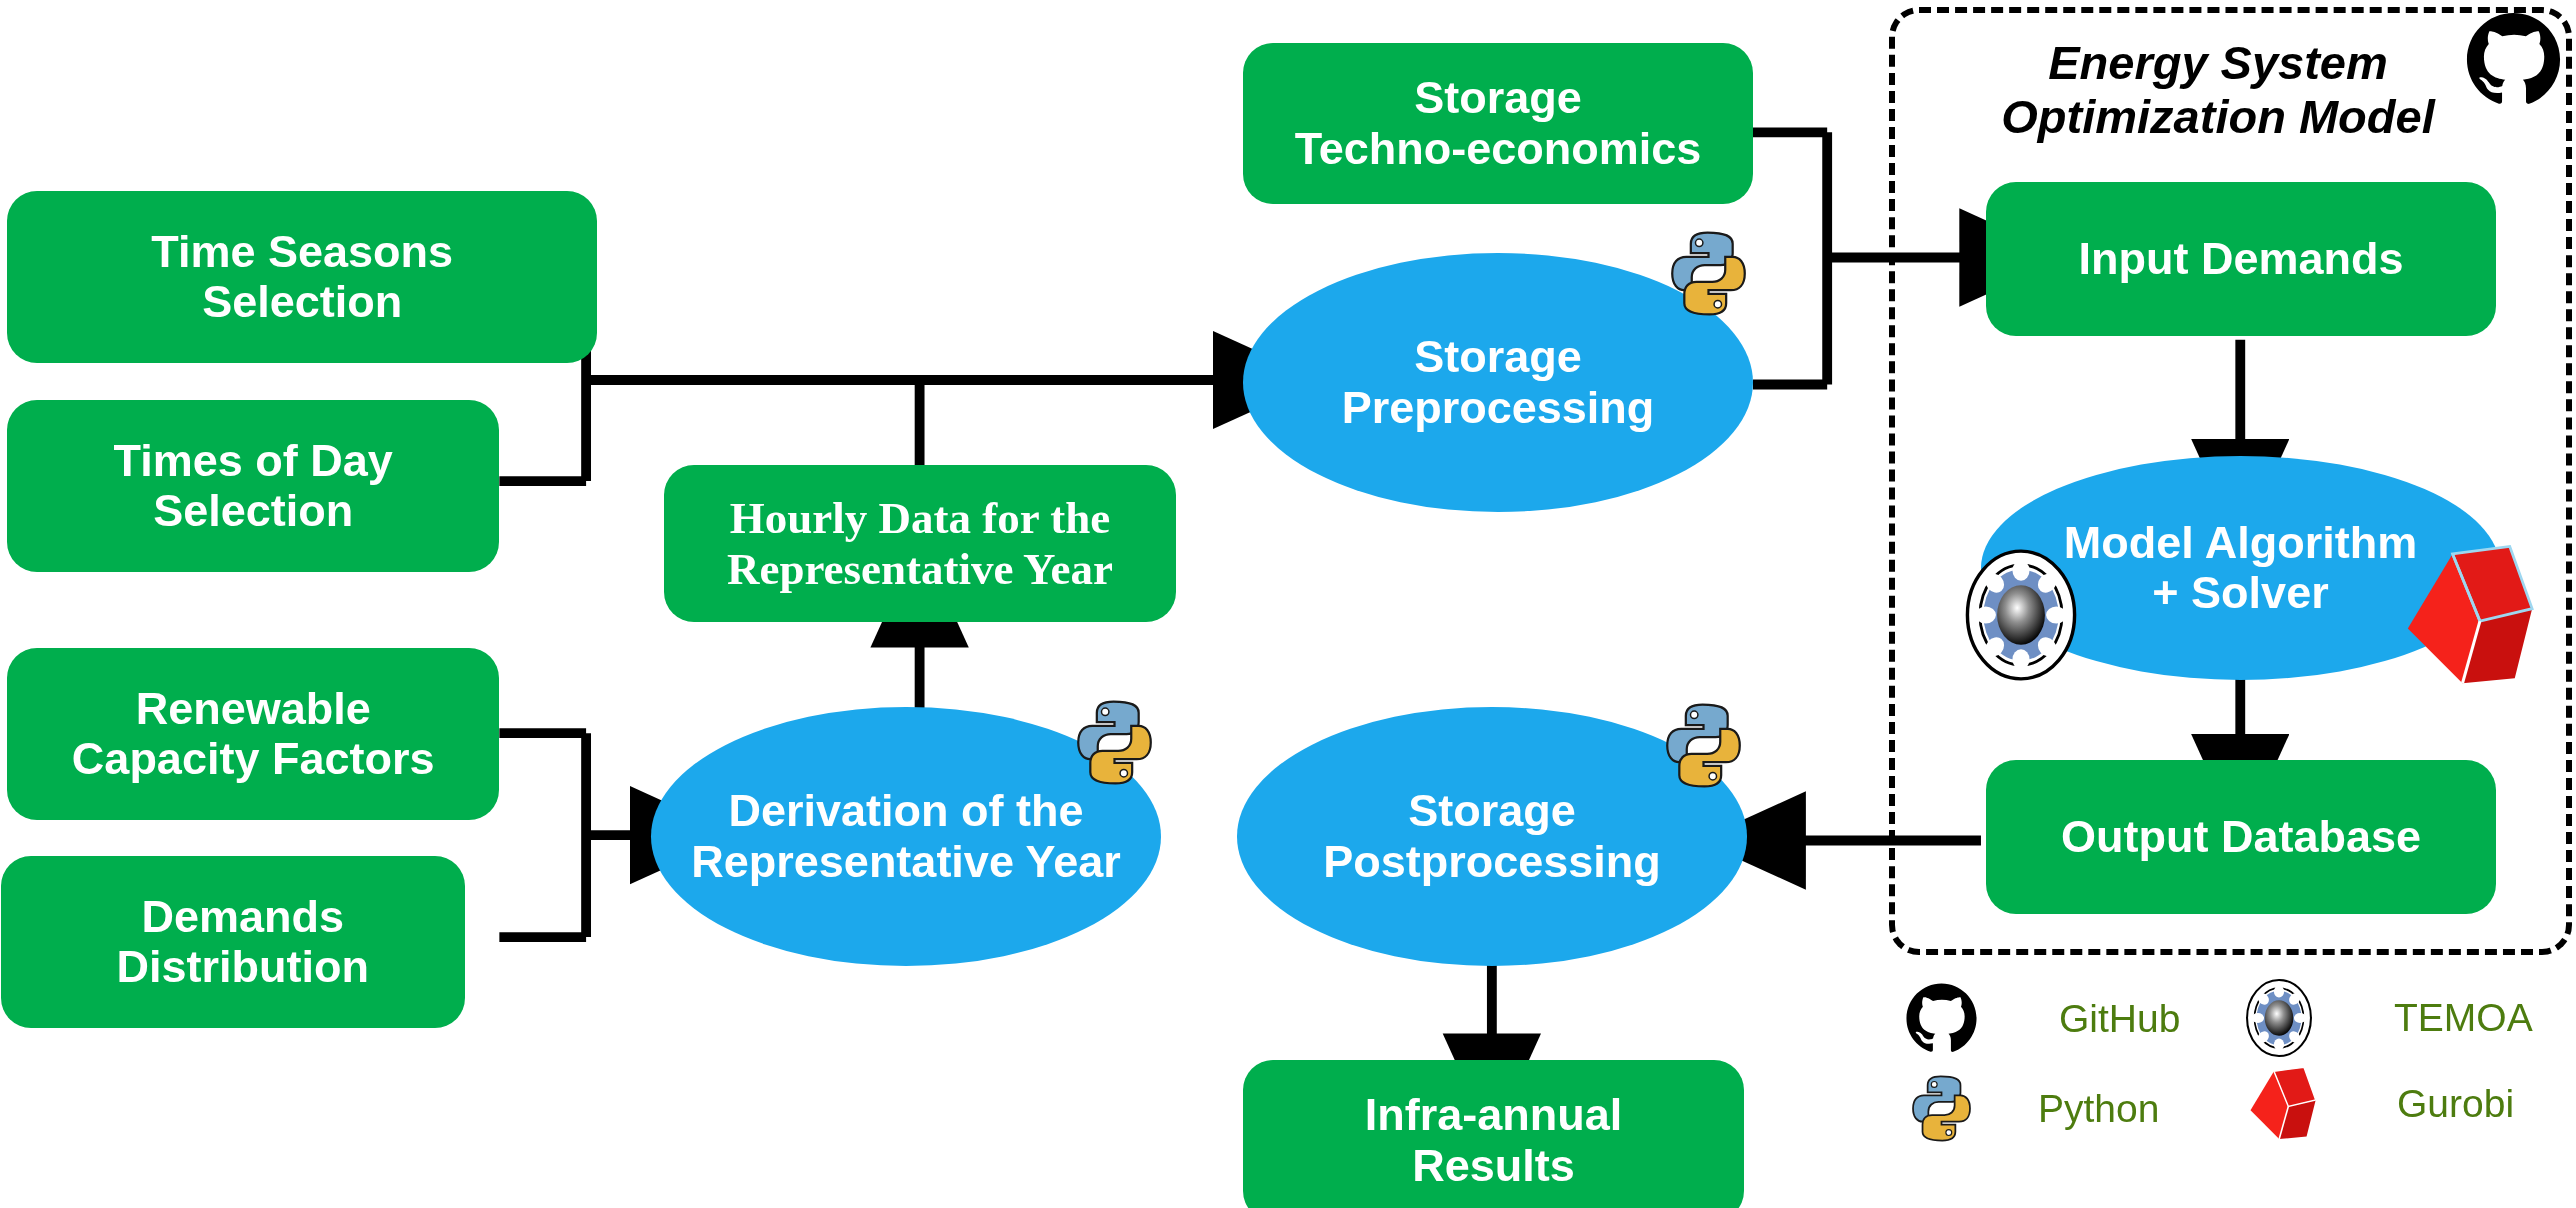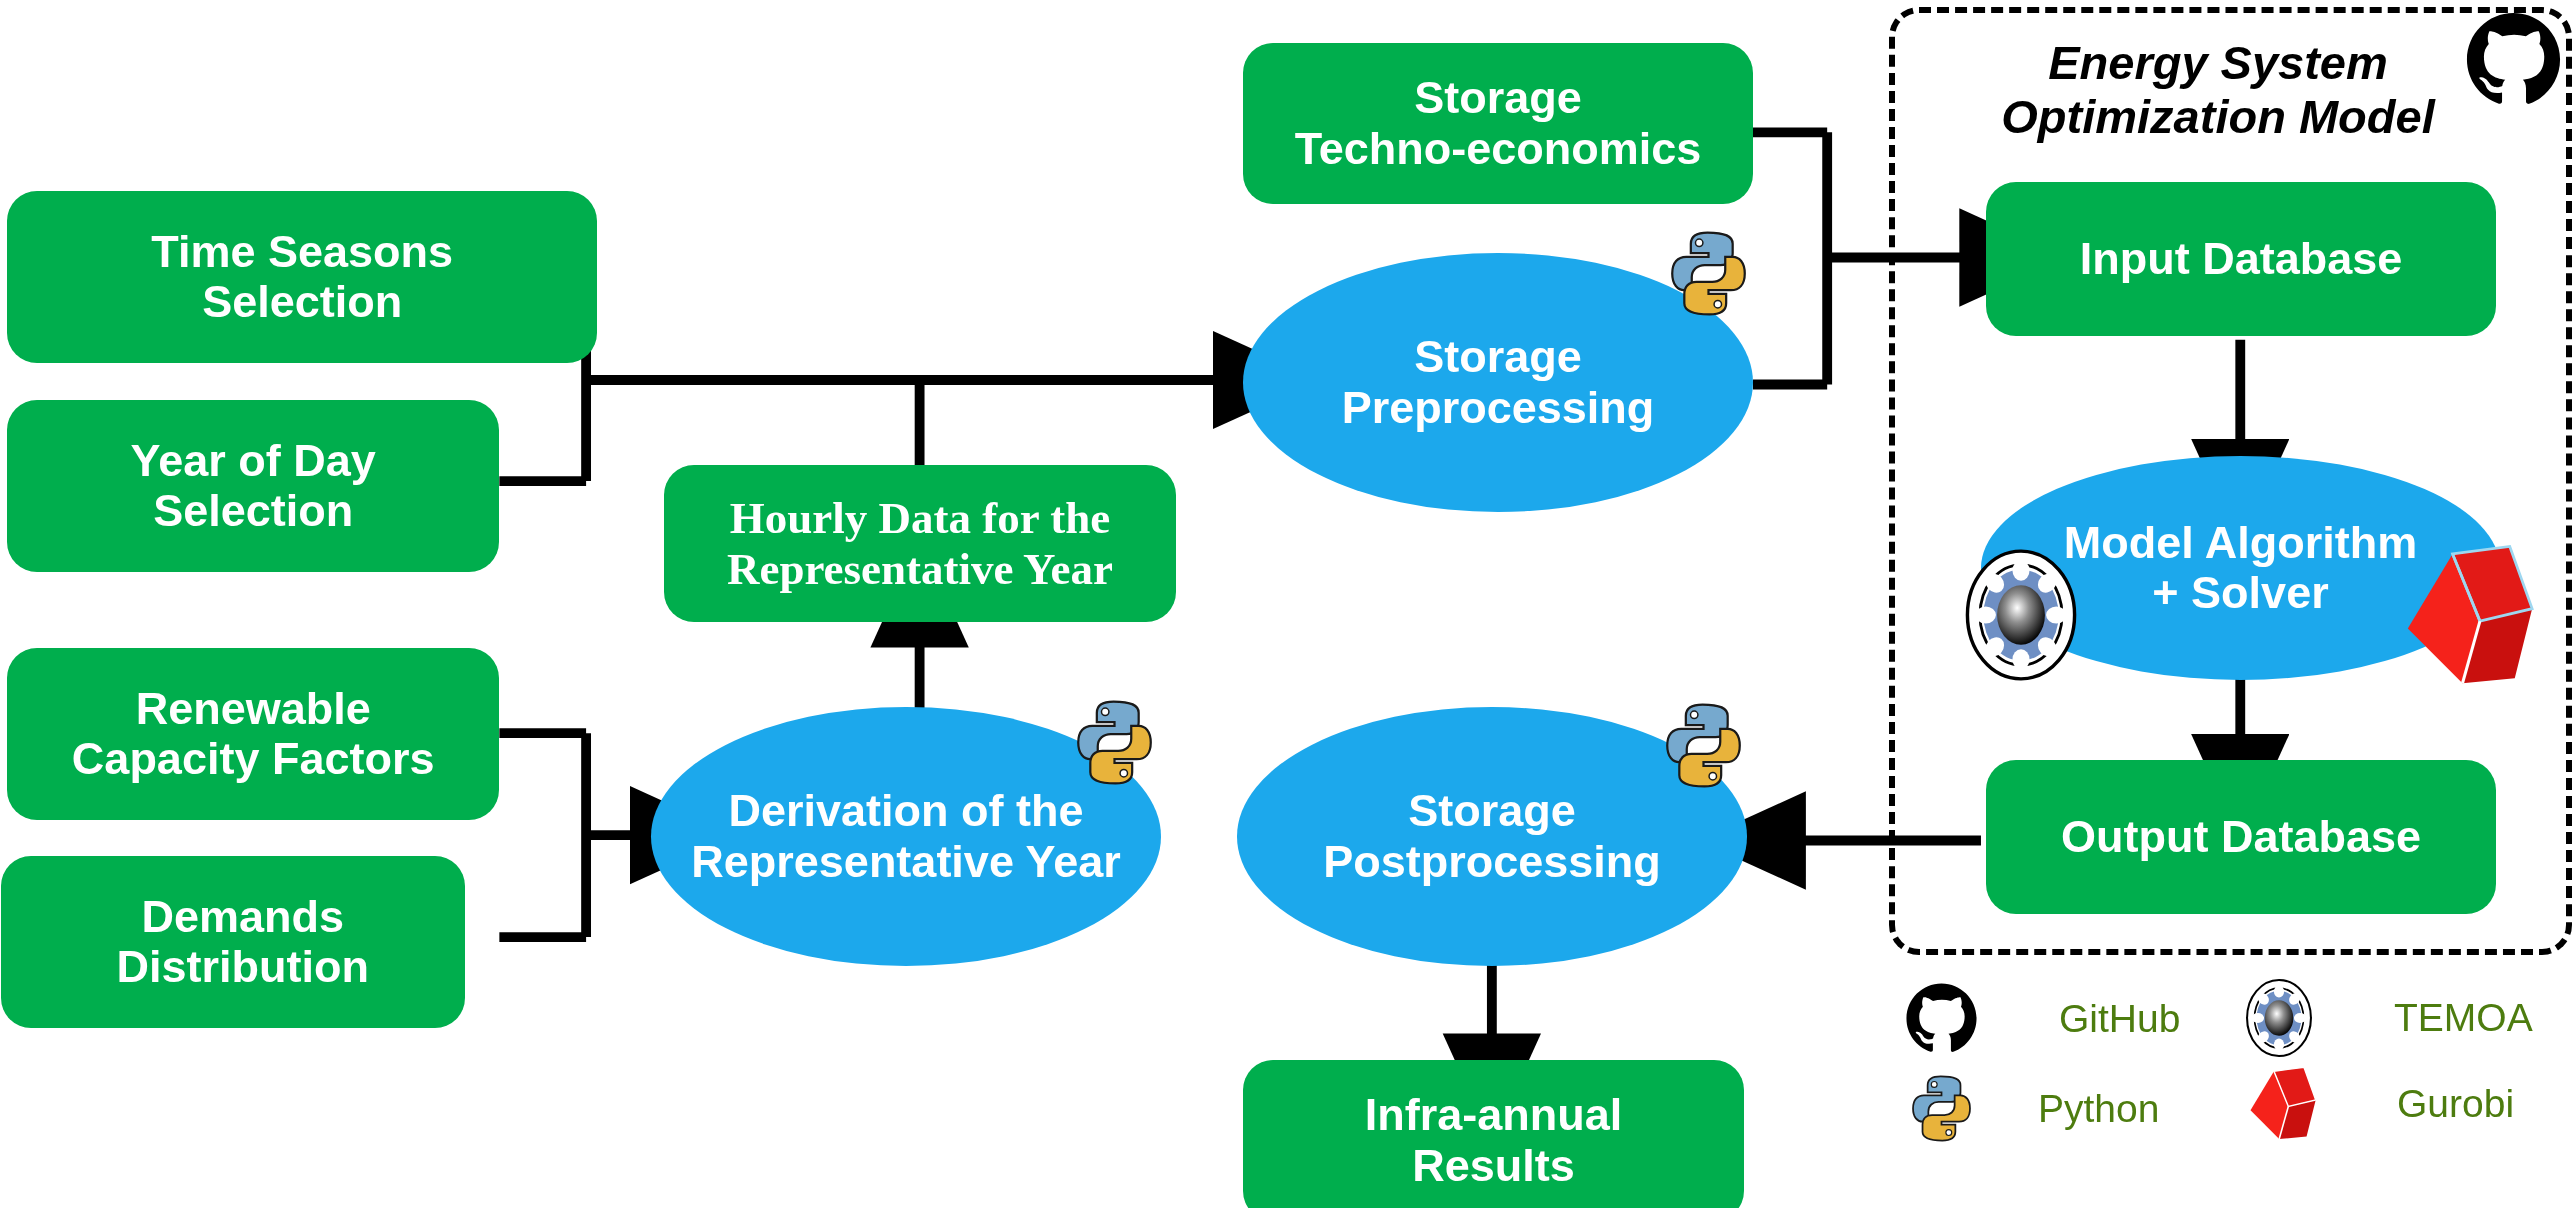--- a/index.html
+++ b/index.html
@@ -85,21 +85,21 @@
     <div>Energy System</div>
     <div>Optimization Model</div>
   </div>
 
   <div class="node box" style="left:7.2px;top:191px;width:590px;height:172px;flex-direction:column;">
     <div>Time Seasons</div>
     <div>Selection</div>
   </div>
 
   <div class="node box" style="left:7.2px;top:400px;width:492px;height:172px;flex-direction:column;">
-    <div>Year of Day</div>
+    <div>Times of Day</div>
     <div>Selection</div>
   </div>
 
   <div class="node box" style="left:7.2px;top:648px;width:492px;height:172px;flex-direction:column;">
     <div>Renewable</div>
     <div>Capacity Factors</div>
   </div>
 
   <div class="node box" style="left:1px;top:856px;width:464px;height:172px;flex-direction:column;padding-left:32px;">
     <div>Demands</div>
@@ -130,21 +130,21 @@
     <div>Storage</div>
     <div>Postprocessing</div>
   </div>
 
   <div class="node box" style="left:1243px;top:1060px;width:501px;height:161px;flex-direction:column;">
     <div>Infra-annual</div>
     <div>Results</div>
   </div>
 
   <div class="node box" style="left:1986px;top:182px;width:510px;height:154px;flex-direction:column;">
-    <div>Input Database</div>
+    <div>Input Demands</div>
   </div>
 
   <div class="node ellipse" style="left:1981px;top:456px;width:519px;height:224px;flex-direction:column;">
     <div>Model Algorithm</div>
     <div>+ Solver</div>
   </div>
 
   <div class="node box" style="left:1986px;top:760px;width:510px;height:154px;flex-direction:column;text-align:right;">
     <div>Output Database</div>
   </div>

